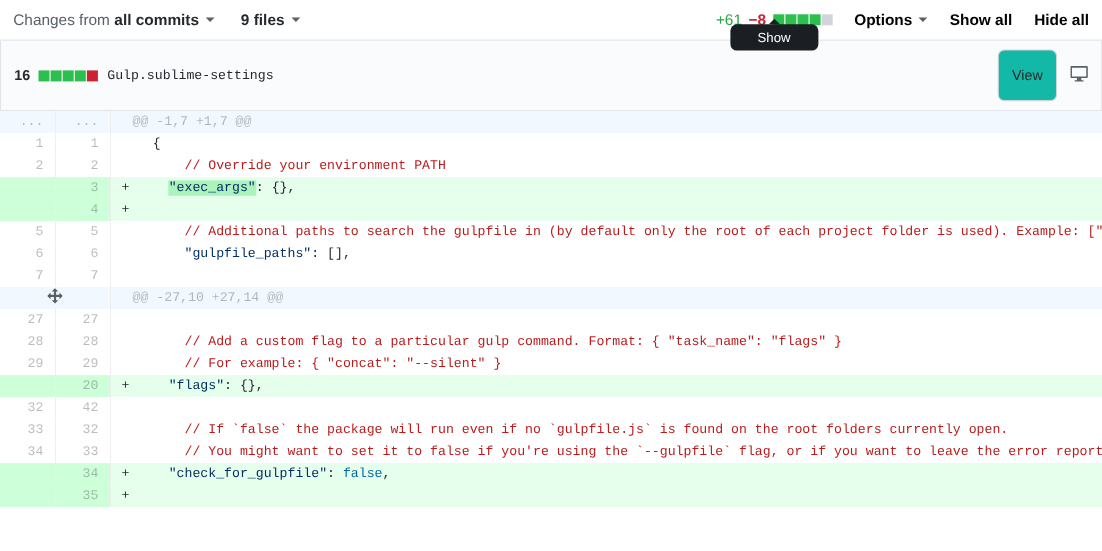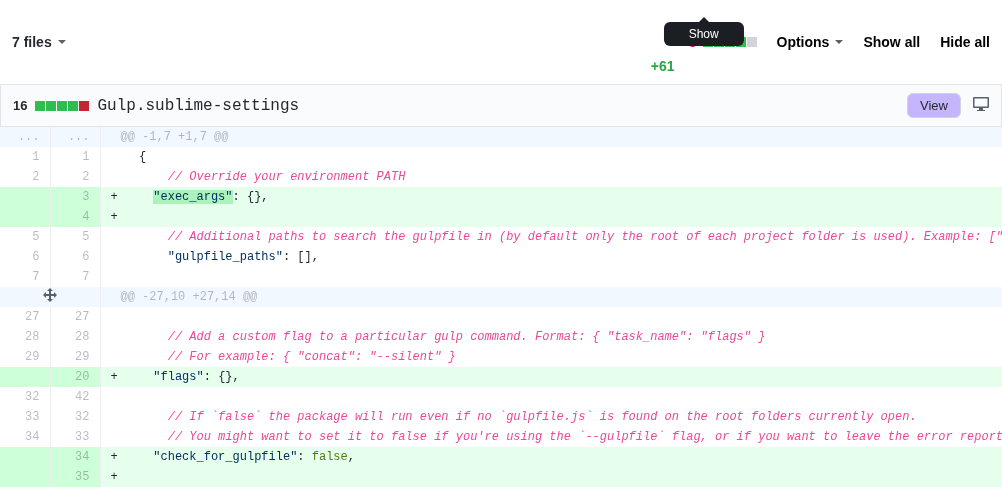--- a/index.html
+++ b/index.html
@@ -4,61 +4,66 @@
   <style>
     * { box-sizing: border-box; margin: 0; padding: 0; }
     body { font-family: -apple-system, BlinkMacSystemFont, "Segoe UI", Helvetica, Arial, sans-serif; font-size: 14px; color: #24292e; background: #fff; }
     .toolbar { display: flex; align-items: center; padding: 10px 12px; border-bottom: 1px solid #e1e4e8; position: relative; }
     .toolbar-left { display: flex; align-items: center; gap: 24px; }
     .toolbar-item { color: #586069; cursor: pointer; display: flex; align-items: center; gap: 4px; }
     .toolbar-item b { color: #24292e; font-weight: 600; }
     .caret { display:inline-block; width:0; height:0; border-left:4px solid transparent; border-right:4px solid transparent; border-top:4px solid #586069; margin-left:2px; }
     .toolbar-right { margin-left: auto; display: flex; align-items: center; gap: 20px; }
     .diffstat { display:flex; align-items:center; gap:6px; position: relative; }
-    .plus { color:#28a745; font-weight:700;margin-top:48px; }
+    .plus { color:#28a745; font-weight:400; }
     .minus { color:#cb2431; font-weight:600; }
     .blocks { display:flex; gap:1px; }
     .blk { width:10px; height:10px; }
     .blk.g { background:#2cbe4e; }
     .blk.r { background:#cb2431; }
     .blk.n { background:#d1d5da; }
     .tooltip { position:absolute; top: 12px; left: 50%; transform: translateX(-50%); background:#1b1f23; color:#fff; padding:5px 25px; border-radius:6px; font-size:12px; white-space:nowrap; }
     .tooltip::before { content:""; position:absolute; top:-5px; left:50%; transform:translateX(-50%); border-left:5px solid transparent; border-right:5px solid transparent; border-bottom:5px solid #1b1f23; }
     .link { color:#000000; cursor:pointer;font-weight:bold; }
 
     .file-header { display:flex; align-items:center; padding:8px 12px; background:#fafbfc; border:1px solid #e1e4e8; border-top:none; gap:8px; }
-    .file-header .fname { font-family: SFMono-Regular, Consolas, "Liberation Mono", Menlo, monospace; font-size:16px; color:#24292e; }
+    .file-header .fname { font-family: SFMono-Regular, Consolas, "Liberation Mono", Menlo, monospace; font-size:12px; color:#24292e; }
     .file-header .cnt { font-weight:600; color:#24292e; font-size:13px; }
     .file-header .right { margin-left:auto; display:flex; align-items:center; gap:12px; }
-    .view-btn { border:1px solid #d1d5da; background:#c4b5fd; padding:4px 12px; border-radius:6px; font-size:13px; font-weight:500; cursor:pointer; color:#24292e; }
+    .view-btn { border:1px solid #d1d5da; background:#14b8a6; padding:15px 12px; border-radius:6px; font-size:13px; font-weight:500; cursor:pointer; color:#24292e; }
     .monitor-icon svg { width:16px; height:16px; fill:#586069; }
 
     table.diff { width:100%; border-collapse:collapse; font-family: SFMono-Regular, Consolas, "Liberation Mono", Menlo, monospace; font-size:12px; line-height:20px; }
     table.diff td { vertical-align:top; white-space:pre; }
     td.ln { width:50px; min-width:50px; text-align:right; padding:0 10px; color:rgba(27,31,35,0.3); background:#fff; border-right:1px solid #eee; user-select:none; }
     tr.hunk td.ln, tr.hunk td.code { background:#f1f8ff; color:rgba(27,31,35,0.3); }
     tr.hunk td.code { padding-left:20px; }
     td.code { padding-left:10px; color:#24292e; overflow:hidden; }
     tr.add td.code { background:#e6ffed; }
     tr.add td.ln { background:#cdffd8; }
     .sign { display:inline-block; width:14px; color:#24292e; }
     .hl { background:#acf2bd; }
     .str { color:#032f62; }
-    .kw { color:#4d7c0f; }
-    .cmt { color:#ec4899;font-style:italic; }
+    .kw { color:#0369a1; }
+    .cmt { color:#b91c1c; }
     .expand { display:flex; align-items:center; justify-content:center; }
     .expand svg { width:16px; height:16px; fill:#586069; }
   </style>
 </head>
 <body>
 
 <div class="toolbar">
   <div class="toolbar-left">
     <span class="toolbar-item">
-      <b>7 files</b>
+      <span>Changes from</span>
+      <b>all commits</b>
+      <span class="caret"></span>
+    </span>
+    <span class="toolbar-item">
+      <b>9 files</b>
       <span class="caret"></span>
     </span>
   </div>
   <div class="toolbar-right">
     <span class="diffstat">
       <span class="plus">+61</span>
       <span class="minus">−8</span>
       <span class="blocks">
         <span class="blk g"></span>
         <span class="blk g"></span>

